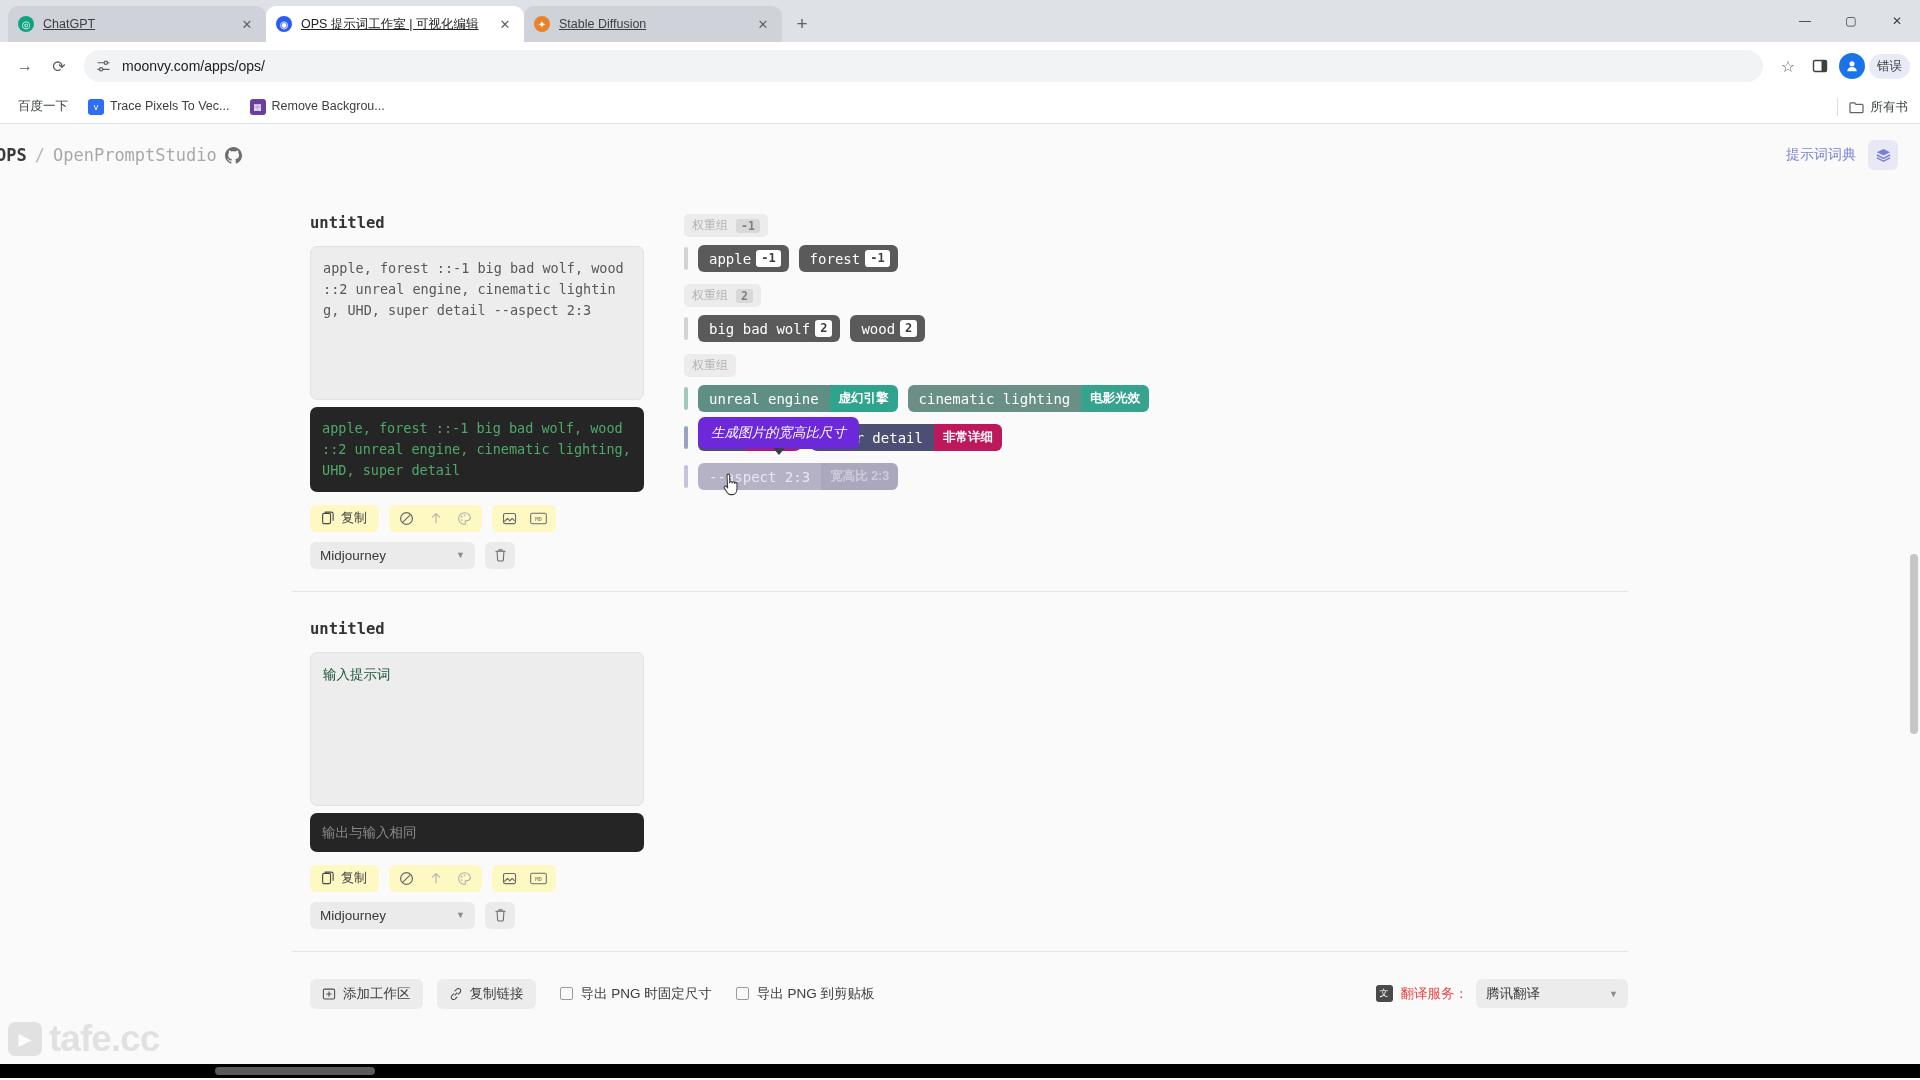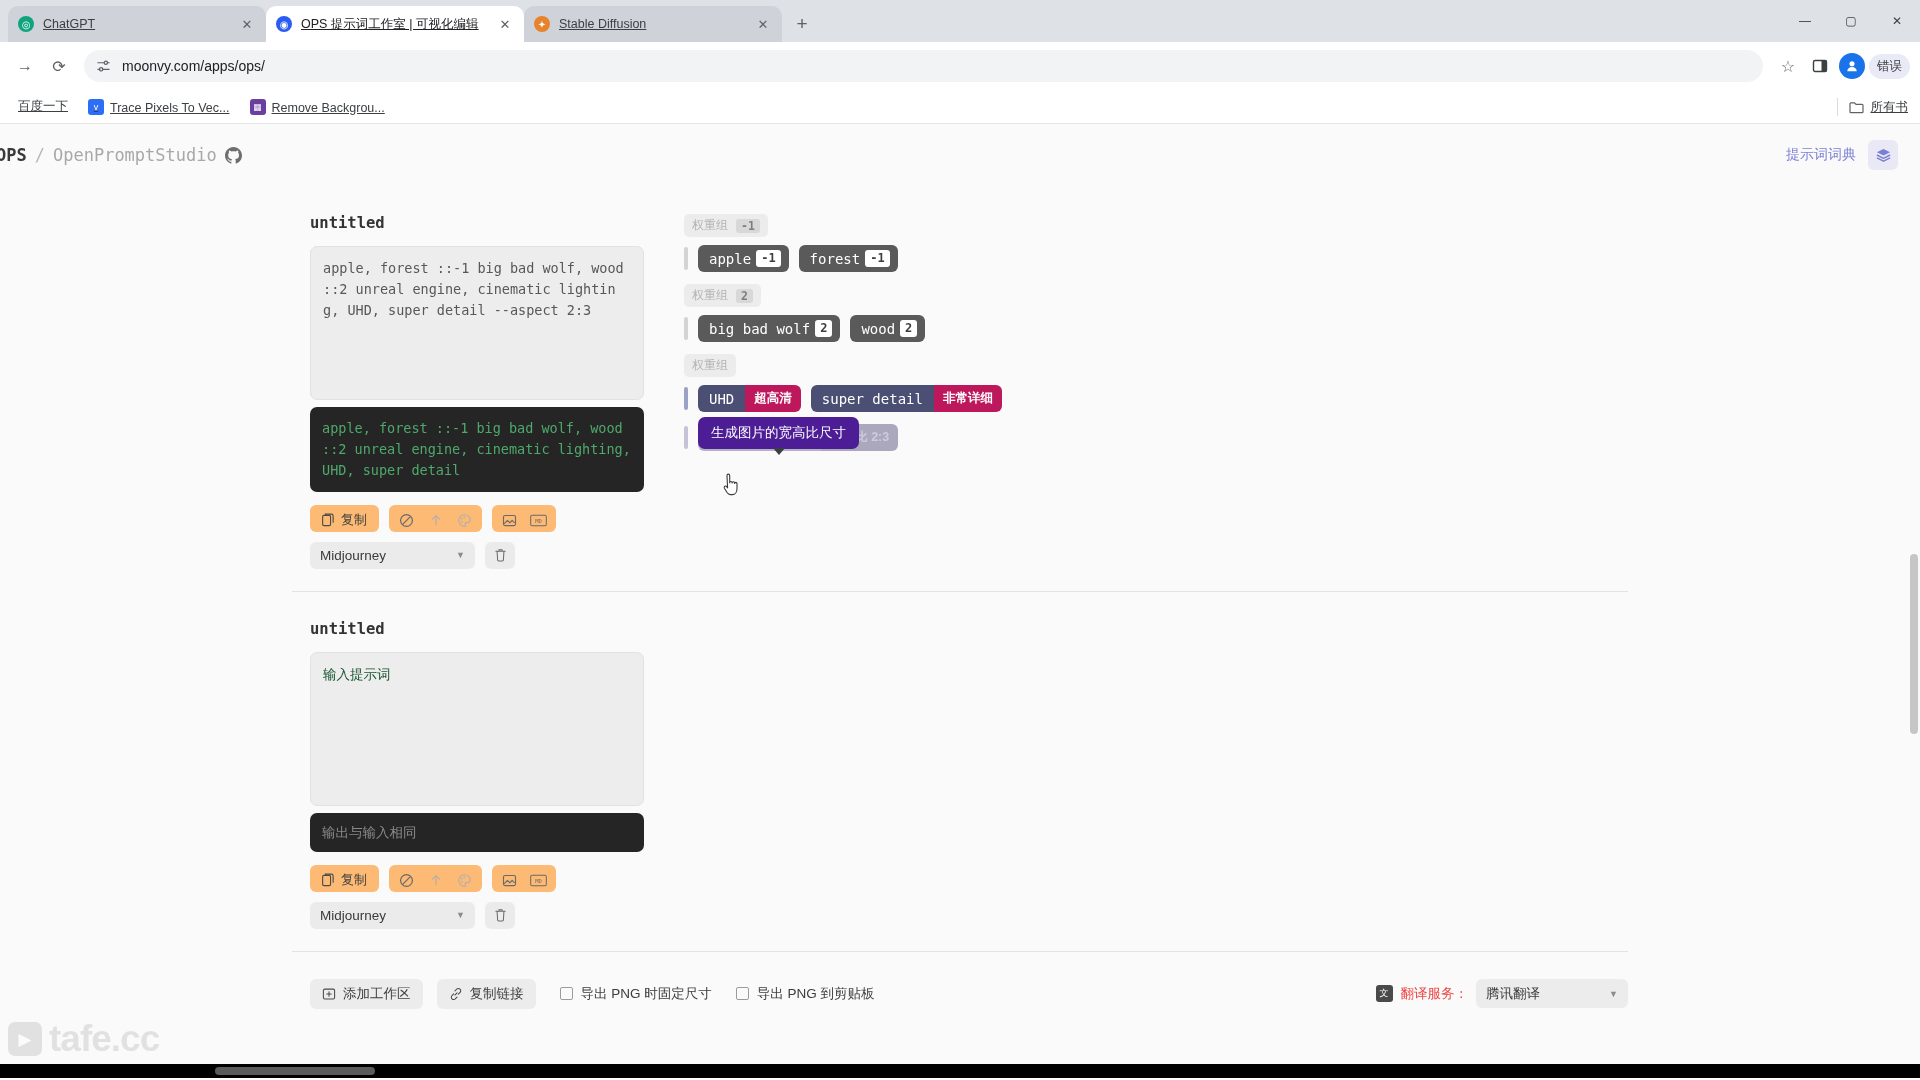--- a/index.html
+++ b/index.html
@@ -116,23 +116,23 @@
     height: 34px;
     background: #ffffff;
     display: flex;
     align-items: center;
     padding: 0 10px;
     gap: 4px;
     border-bottom: 1px solid #e6e6e6;
     position: relative;
   }
   .bm {
-    display: flex; align-items: flex-end; gap: 6px;
+    display: flex; align-items: flex-start; gap: 6px;
     padding: 4px 8px; border-radius: 4px;
-    font-size: 12.5px; color: #3c4043; white-space: nowrap; text-decoration: underline;
+    font-size: 12.5px; color: #3c4043; white-space: nowrap;
   }
   .bm-ico {
     width: 16px; height: 16px; border-radius: 3px;
     display: flex; align-items: center; justify-content: center;
     font-size: 9px; color: #fff; flex: 0 0 16px;
   }
   .bm-right {
     position: absolute; right: 0; top: 0; height: 34px;
     display: flex; align-items: center; gap: 2px; padding-right: 4px;
   }
@@ -217,26 +217,26 @@
     font-size: 13.5px;
     line-height: 1.55;
     color: #4ea96b;
     white-space: pre-wrap;
     word-break: break-word;
   }
   .ws-output.placeholder { color: #8a8a8a; padding: 9px 12px; }
 
   .btn-row { display: flex; gap: 10px; margin-top: 13px; align-items: center; }
   .btn-grp {
-    background: #fdba74;
+    background: #fef9c3;
     border-radius: 6px;
     display: flex;
-    align-items: flex-end;
+    align-items: center;
     height: 27px;
-    padding: 0 3px;
+    padding: 11px 3px;
   }
   .btn {
     display: flex; align-items: center; gap: 6px;
     padding: 0 9px; height: 23px;
     font-size: 13px; color: #3f3f3f; border-radius: 4px;
   }
   .ibtn {
     width: 29px; height: 23px;
     display: flex; align-items: center; justify-content: center;
     color: #6a6a6a;
@@ -307,27 +307,28 @@
   .tag.teal .tag-cn { background: #2fa38d; }
   .tag.teal2 .tag-en { background: #6a8f86; }
   .tag.teal2 .tag-cn { background: #35a38d; }
   .tag.blue .tag-en { background: #4a4f73; }
   .tag.blue .tag-cn { background: #be185d; text-align: center; }
   .tag.lilac .tag-en { background: #b6b2c6; color: #e9e6f2; }
   .tag.lilac .tag-cn { background: #aba7bd; color: #cfcbdd; }
 
   .tooltip {
     position: absolute;
-    background: #4c1d95;
+    background: #6d28d9;
     color: #ffffff;
     border-radius: 7px;
     padding: 7px 13px;
     font-size: 13.5px;
     white-space: nowrap;
     z-index: 30;
+    font-style: italic;
   }
   .tooltip:after {
     content: "";
     position: absolute;
     left: 50%; bottom: -6px; margin-left: -6px;
     border-left: 6px solid transparent;
     border-right: 6px solid transparent;
     border-top: 7px solid #3a3f47;
   }
   .cursor {
@@ -628,20 +629,31 @@
               <span class="tag-wt">2</span>
             </span>
           </div>
         </div>
 
         <div>
           <div class="grp-label">
             <span>权重组</span>
           </div>
           <div class="tag-row">
+            <span class="rail" style="background:#9ec9bc"></span>
+            <span class="tag teal">
+              <span class="tag-en">unreal engine</span>
+              <span class="tag-cn">虚幻引擎</span>
+            </span>
+            <span class="tag teal2">
+              <span class="tag-en">cinematic lighting</span>
+              <span class="tag-cn">电影光效</span>
+            </span>
+          </div>
+          <div class="tag-row">
             <span class="rail" style="background:#9aa3c6"></span>
             <span class="tag blue">
               <span class="tag-en">UHD</span>
               <span class="tag-cn">超高清</span>
             </span>
             <span class="tag blue">
               <span class="tag-en">super detail</span>
               <span class="tag-cn">非常详细</span>
             </span>
           </div>

